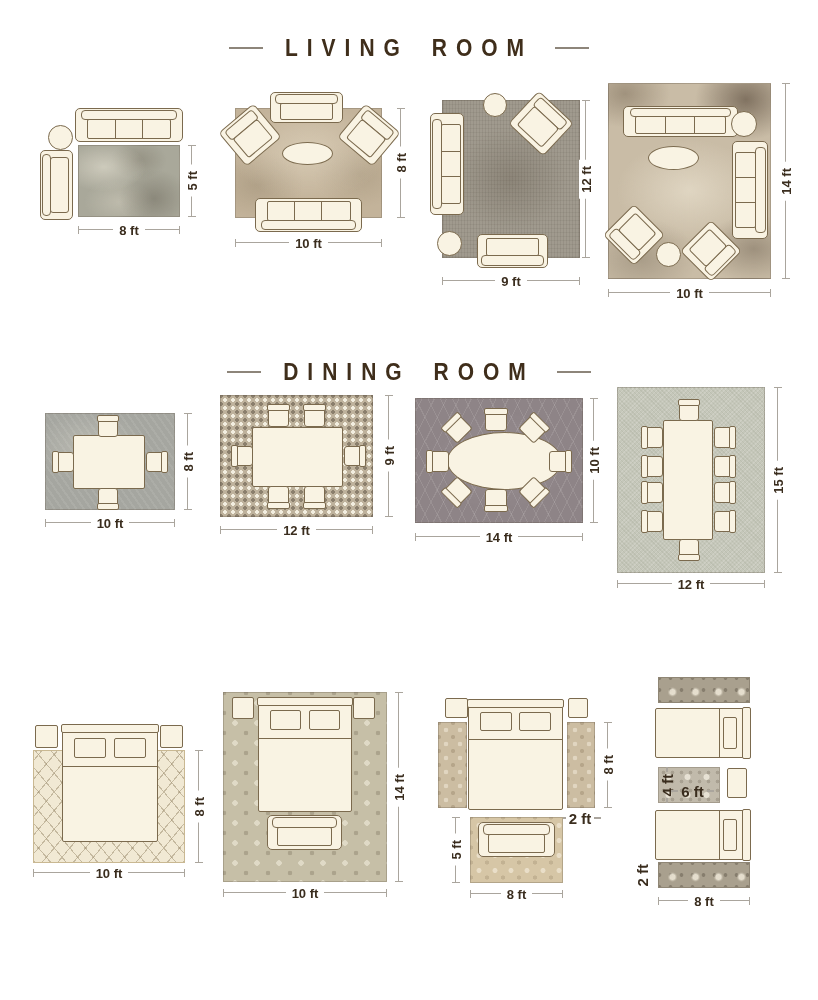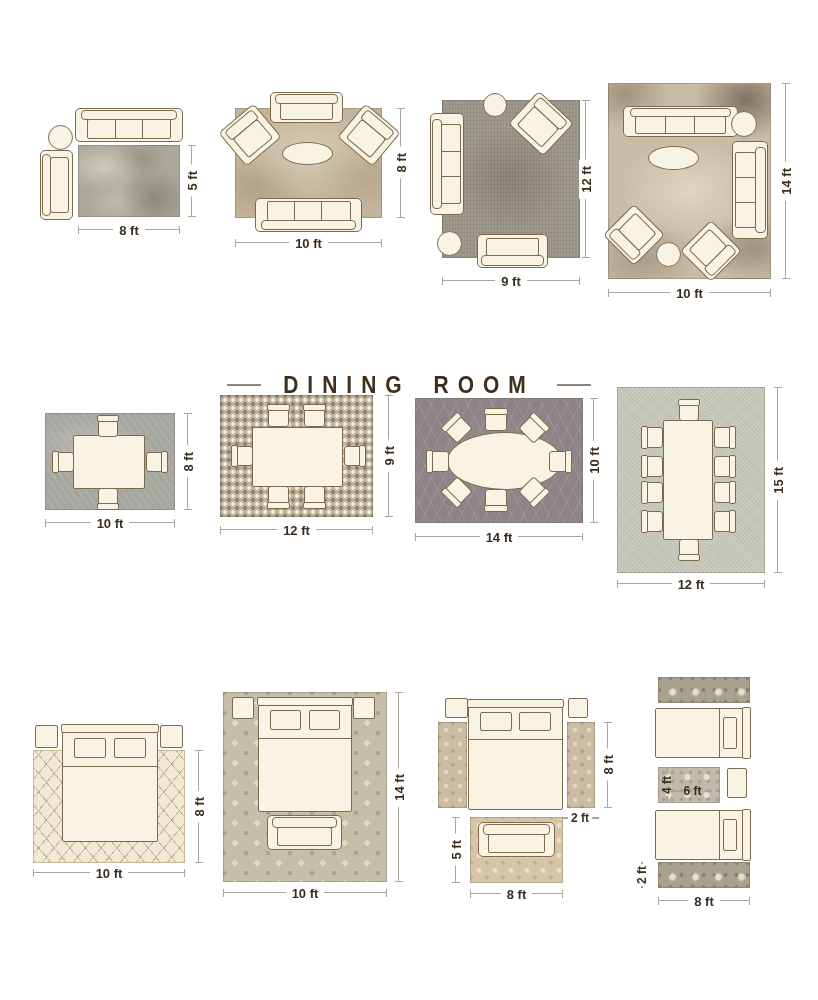--- a/index.html
+++ b/index.html
@@ -85,21 +85,21 @@
   .dim-v{width:16px;background:linear-gradient(var(--dim),var(--dim)) center / 1.3px 100% no-repeat;}
   .dim-v::before,.dim-v::after{content:"";position:absolute;left:4px;right:4px;height:1.3px;background:var(--dim);}
   .dim-v::before{top:0;}.dim-v::after{bottom:0;}
   .dim-v .lb{padding:6px 0;writing-mode:vertical-rl;transform:rotate(180deg);}
   
   .dim.mini{background:none;}
   .dim.mini::before,.dim.mini::after{content:"";position:static;background:var(--dim);}
   .dim-h.mini::before,.dim-h.mini::after{width:7px;height:1.3px;}
   .dim-v.mini{flex-direction:column;}
   .dim-v.mini::before,.dim-v.mini::after{width:1.3px;height:7px;}
-  .dim.mini .lb{font-size:12px;background:transparent;padding:1px 3px;}
+  .dim.mini .lb{font-size:15px;background:transparent;padding:1px 3px;}
   .dim-v.mini .lb{padding:2px 0;}
 
   
   .tex-lr1{background-color:#a9a89a;background-image:
     radial-gradient(ellipse 60% 50% at 25% 30%,rgba(235,230,215,.55),transparent 70%),
     radial-gradient(ellipse 50% 60% at 75% 75%,rgba(110,105,92,.5),transparent 70%),
     radial-gradient(ellipse 40% 40% at 60% 20%,rgba(125,120,105,.45),transparent 70%),
     radial-gradient(ellipse 50% 45% at 40% 80%,rgba(220,214,198,.4),transparent 70%);}
   .tex-lr2{background-color:#c3b39a;background-image:
     radial-gradient(ellipse 70% 60% at 50% 40%,rgba(235,225,205,.5),transparent 75%),
@@ -151,20 +151,25 @@
   .tex-br4b{background-color:#c1baab;background-image:
     radial-gradient(circle,rgba(240,235,222,.8) 2.5px,transparent 3.5px),
     radial-gradient(circle,rgba(90,82,66,.25) 1.5px,transparent 2.2px);
     background-size:19px 18px,9px 9px;}
 </style>
 </head>
 <body>
 
 <div class="canvas">
 
+  <div class="section-title" style="top:36px;">
+    <i class="tdash"></i>
+    <h2>LIVING ROOM</h2>
+    <i class="tdash"></i>
+  </div>
 
   <div class="layout" style="left:20px;top:88px;width:195px;height:160px;">
     <div class="rug tex-lr1" style="left:58px;top:57px;width:102px;height:72px;"></div>
     <div class="furn sofa3-h" style="left:55px;top:20px;width:108px;height:34px;"></div>
     <div class="furn round" style="left:28px;top:37px;width:25px;height:25px;"></div>
     <div class="furn lounge-v" style="left:20px;top:62px;width:33px;height:70px;"></div>
     <div class="dim dim-h" style="left:58px;top:135px;width:102px;">
       <b class="lb">8 ft</b>
     </div>
     <div class="dim dim-v" style="left:164px;top:57px;height:72px;">
@@ -212,21 +217,21 @@
     <div class="furn round" style="left:51px;top:162px;width:25px;height:25px;"></div>
     <div class="furn armchair" style="left:84px;top:149px;width:44px;height:44px;transform:rotate(135deg);"></div>
     <div class="dim dim-h" style="left:3px;top:206px;width:163px;">
       <b class="lb">10 ft</b>
     </div>
     <div class="dim dim-v" style="left:173px;top:3px;height:196px;">
       <b class="lb">14 ft</b>
     </div>
   </div>
 
-  <div class="section-title" style="top:373px;">
+  <div class="section-title" style="top:360px;">
     <i class="tdash"></i>
     <h2>DINING ROOM</h2>
     <i class="tdash"></i>
   </div>
 
   <div class="layout" style="left:30px;top:400px;width:180px;height:140px;">
     <div class="rug tex-dr1" style="left:15px;top:13px;width:130px;height:97px;"></div>
     <div class="furn dtable" style="left:43px;top:35px;width:72px;height:54px;"></div>
     <div class="dchair n" style="left:68px;top:18px;width:20px;height:19px;"></div>
     <div class="dchair s" style="left:68px;top:88px;width:20px;height:19px;"></div>

